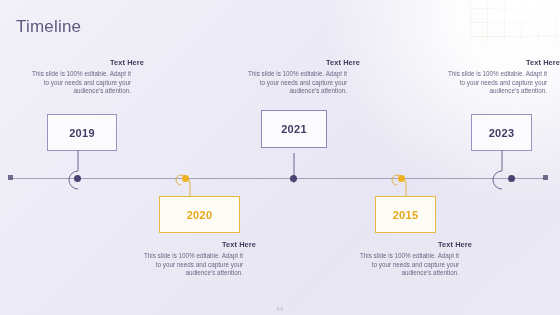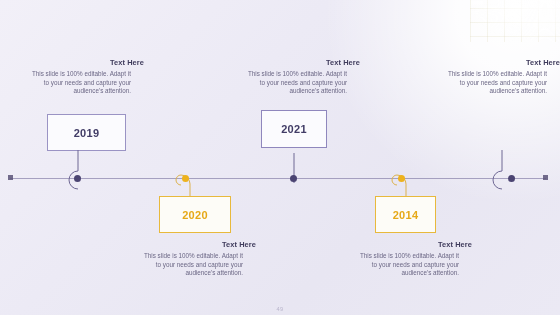--- a/index.html
+++ b/index.html
@@ -150,42 +150,43 @@
     letter-spacing: 0.3px;
   }
 </style>
 </head>
 <body>
 
 <div id="slide">
 
   <div class="corner-grid"></div>
 
+  <div class="page-title">Timeline</div>
 
   <div class="axis"></div>
   <div class="axis-cap left"></div>
   <div class="axis-cap right"></div>
 
   <div class="milestone" style="left:12px; top:58px;">
     <p class="txt-title">Text Here</p>
     <p class="txt-body">This slide is 100% editable. Adapt it to your needs and capture your audience's attention.</p>
   </div>
-  <div class="year-box purple" style="position:absolute; left:47px; top:114px; width:79px; height:37px;">
+  <div class="year-box purple" style="position:absolute; left:47px; top:114px; width:70px; height:37px;">
     <span>2019</span>
   </div>
   <svg class="connector" style="left:60px; top:150px; width:36px; height:40px;" viewBox="0 0 36 40">
     <path d="M18 0 L18 21 A9 9 0 0 0 18 39" fill="none" stroke="#6f6894" stroke-width="1"></path>
   </svg>
   <div class="node-dot purple" style="left:74px; top:175px;"></div>
 
   <svg class="connector" style="left:168px; top:168px; width:36px; height:36px;" viewBox="0 0 36 36">
     <path d="M22 36 L22 16 A9 9 0 0 0 13 7 A5 5 0 0 0 13 17" fill="none" stroke="#ddb24e" stroke-width="1"></path>
   </svg>
   <div class="node-dot orange" style="left:182px; top:175px;"></div>
-  <div class="year-box orange" style="position:absolute; left:159px; top:196px; width:72px; height:37px;">
+  <div class="year-box orange" style="position:absolute; left:159px; top:196px; width:81px; height:37px;">
     <span>2020</span>
   </div>
   <div class="milestone" style="left:124px; top:240px;">
     <p class="txt-title">Text Here</p>
     <p class="txt-body">This slide is 100% editable. Adapt it to your needs and capture your audience's attention.</p>
   </div>
 
   <div class="milestone" style="left:228px; top:58px;">
     <p class="txt-title">Text Here</p>
     <p class="txt-body">This slide is 100% editable. Adapt it to your needs and capture your audience's attention.</p>
@@ -196,30 +197,33 @@
   <svg class="connector" style="left:276px; top:153px; width:36px; height:36px;" viewBox="0 0 36 36">
     <path d="M18 0 L18 30" fill="none" stroke="#6f6894" stroke-width="1"></path>
   </svg>
   <div class="node-dot purple" style="left:290px; top:175px;"></div>
 
   <svg class="connector" style="left:384px; top:168px; width:36px; height:36px;" viewBox="0 0 36 36">
     <path d="M22 36 L22 16 A9 9 0 0 0 13 7 A5 5 0 0 0 13 17" fill="none" stroke="#ddb24e" stroke-width="1"></path>
   </svg>
   <div class="node-dot orange" style="left:398px; top:175px;"></div>
   <div class="year-box orange" style="position:absolute; left:375px; top:196px; width:61px; height:37px;">
-    <span>2014</span>
+    <span>2015</span>
   </div>
   <div class="milestone" style="left:340px; top:240px;">
     <p class="txt-title">Text Here</p>
     <p class="txt-body">This slide is 100% editable. Adapt it to your needs and capture your audience's attention.</p>
   </div>
 
   <div class="milestone" style="left:428px; top:58px;">
     <p class="txt-title">Text Here</p>
     <p class="txt-body">This slide is 100% editable. Adapt it to your needs and capture your audience's attention.</p>
+  </div>
+  <div class="year-box purple" style="position:absolute; left:471px; top:114px; width:61px; height:37px;">
+    <span>2023</span>
   </div>
   <svg class="connector" style="left:484px; top:150px; width:36px; height:40px;" viewBox="0 0 36 40">
     <path d="M18 0 L18 21 A9 9 0 0 0 18 39" fill="none" stroke="#6f6894" stroke-width="1"></path>
   </svg>
   <div class="node-dot purple" style="left:508px; top:175px;"></div>
 
   <div class="page-num">49</div>
 
 </div>
 

